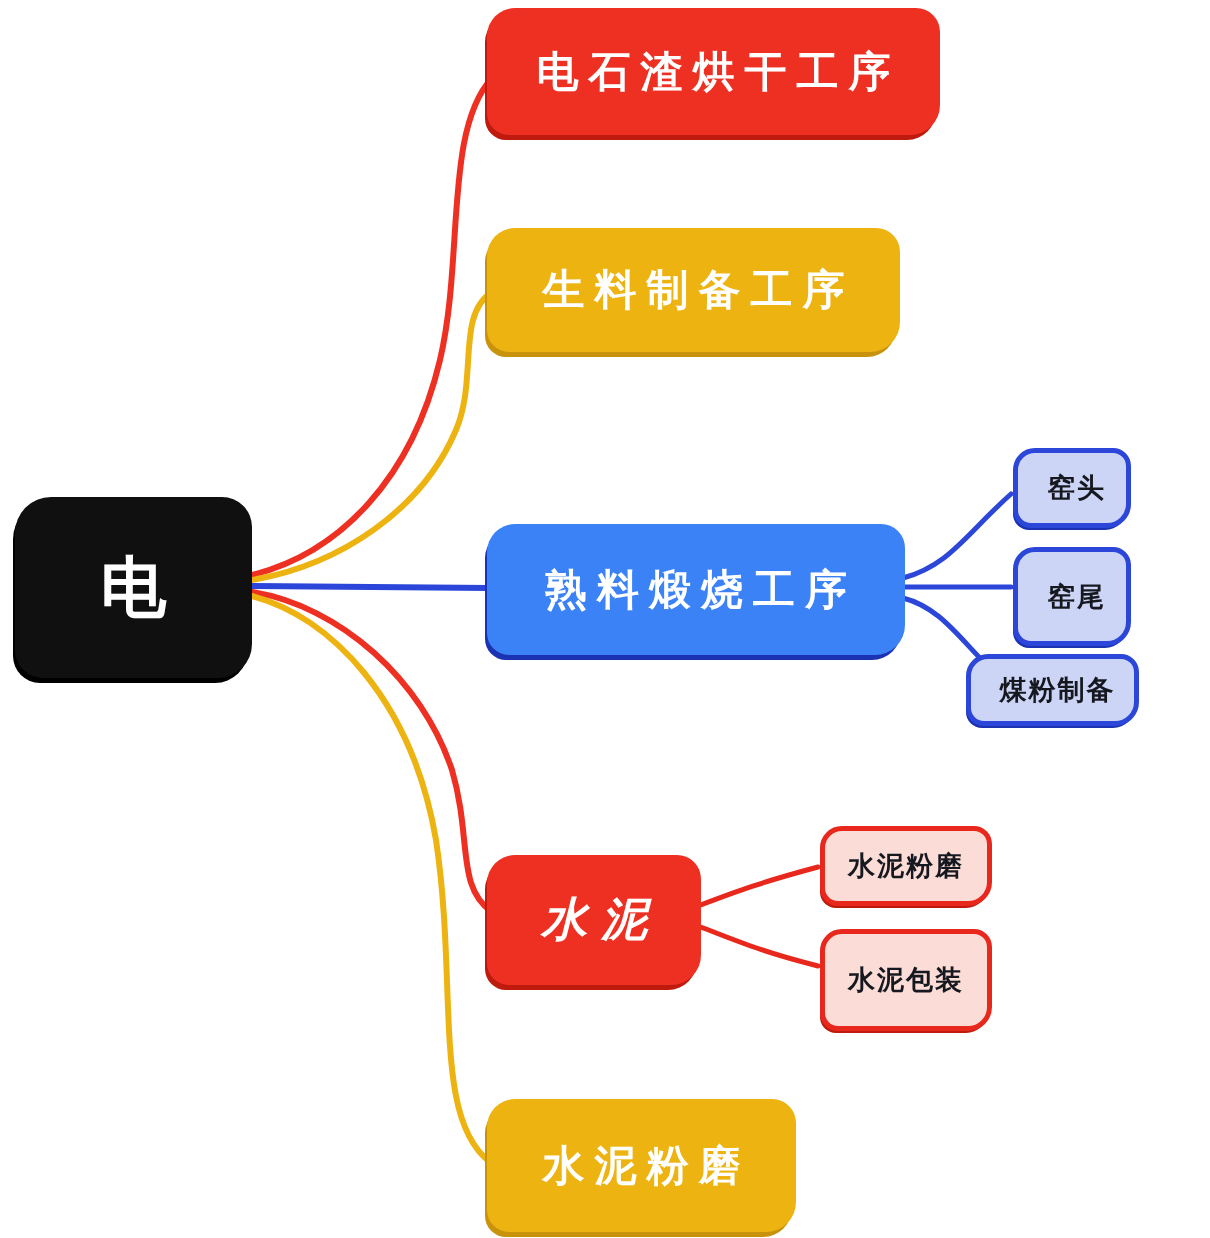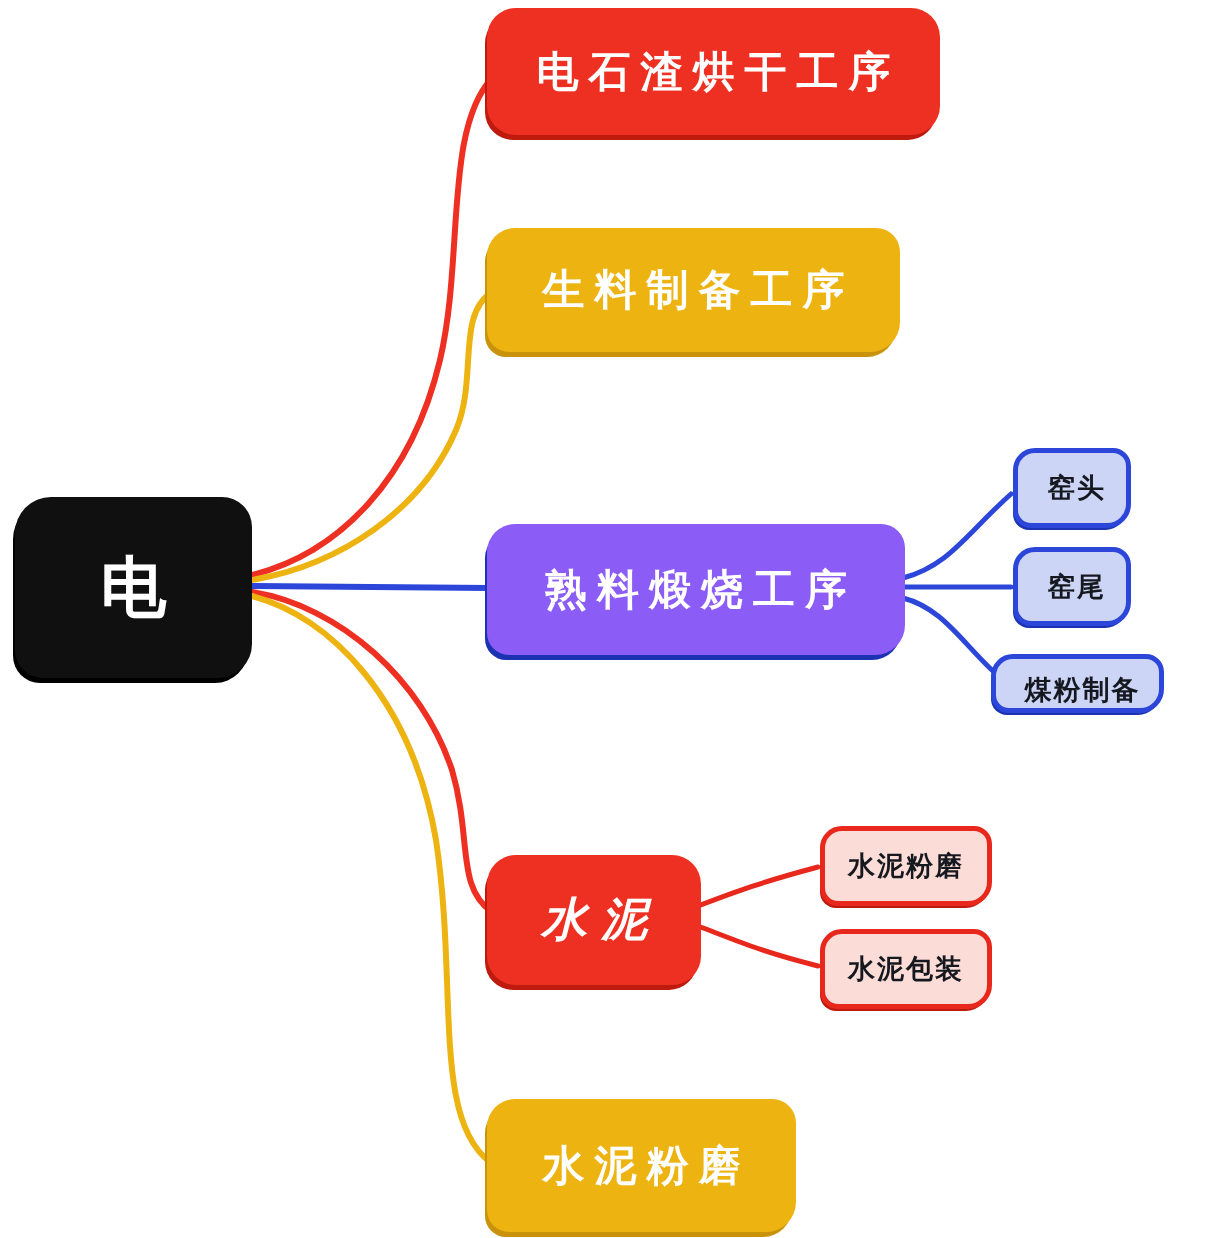--- a/index.html
+++ b/index.html
@@ -38,23 +38,23 @@
     border-radius: 36px 30px 34px 28px;
     box-shadow: -3px 6px 0 -1px #000000;
     font-size: 66px;
     font-weight: bold;
   }
   .main {
     color: #ffffff;
     font-weight: bold;
     border-radius: 28px 24px 30px 22px;
   }
-  .red    { background: #ee3023; box-shadow: -3px 6px 0 -1px #bf1a0e; border-radius: 29px; }
+  .red    { background: #ee3023; box-shadow: -3px 6px 0 -1px #bf1a0e; }
   .yellow { background: #edb311; box-shadow: -3px 6px 0 -1px #c8920b; text-align: right; }
-  .blue   { background: #8b5cf6; box-shadow: -3px 6px 0 -1px #1b33b3; justify-content: center; }
+  .blue   { background: #3b82f6; box-shadow: -3px 6px 0 -1px #1b33b3; justify-content: center; }
 
   .fs-main  { font-size: 42px; letter-spacing: 10px; text-indent: 10px; }
   .fs-big   { font-size: 46px; letter-spacing: 14px; text-indent: 14px; font-style: italic; }
 
   .child {
     font-weight: bold;
     color: #16181f;
     font-size: 27px;
     letter-spacing: 2px;
     border-radius: 22px 18px 24px 18px;
@@ -105,35 +105,35 @@
     <span>生料制备工序</span>
   </div>
 
   <div class="node main blue fs-main" style="left:487px; top:524px; width:418px; height:131px;">
     <span>熟料煅烧工序</span>
   </div>
 
   <div class="node child blue-child" style="left:1013px; top:448px; width:118px; height:80px;">
     <span>窑头</span>
   </div>
-  <div class="node child blue-child" style="left:1013px; top:547px; width:118px; height:79px;justify-content:center;">
+  <div class="node child blue-child" style="left:1013px; top:547px; width:118px; height:99px;justify-content:center;">
     <span>窑尾</span>
   </div>
-  <div class="node child blue-child" style="left:991px; top:654px; width:173px; height:59px;align-items:flex-end;">
+  <div class="node child blue-child" style="left:966px; top:654px; width:173px; height:72px;">
     <span>煤粉制备</span>
   </div>
 
   <div class="node main red fs-big" style="left:487px; top:855px; width:214px; height:130px;">
     <span>水泥</span>
   </div>
 
   <div class="node child red-child" style="left:820px; top:826px; width:172px; height:80px;justify-content:center;">
     <span>水泥粉磨</span>
   </div>
-  <div class="node child red-child" style="left:820px; top:929px; width:172px; height:80px;">
+  <div class="node child red-child" style="left:820px; top:929px; width:172px; height:102px;">
     <span>水泥包装</span>
   </div>
 
   <div class="node main yellow fs-main" style="left:487px; top:1099px; width:309px; height:133px;">
     <span>水泥粉磨</span>
   </div>
 
 </div>
 
 </body></html>

